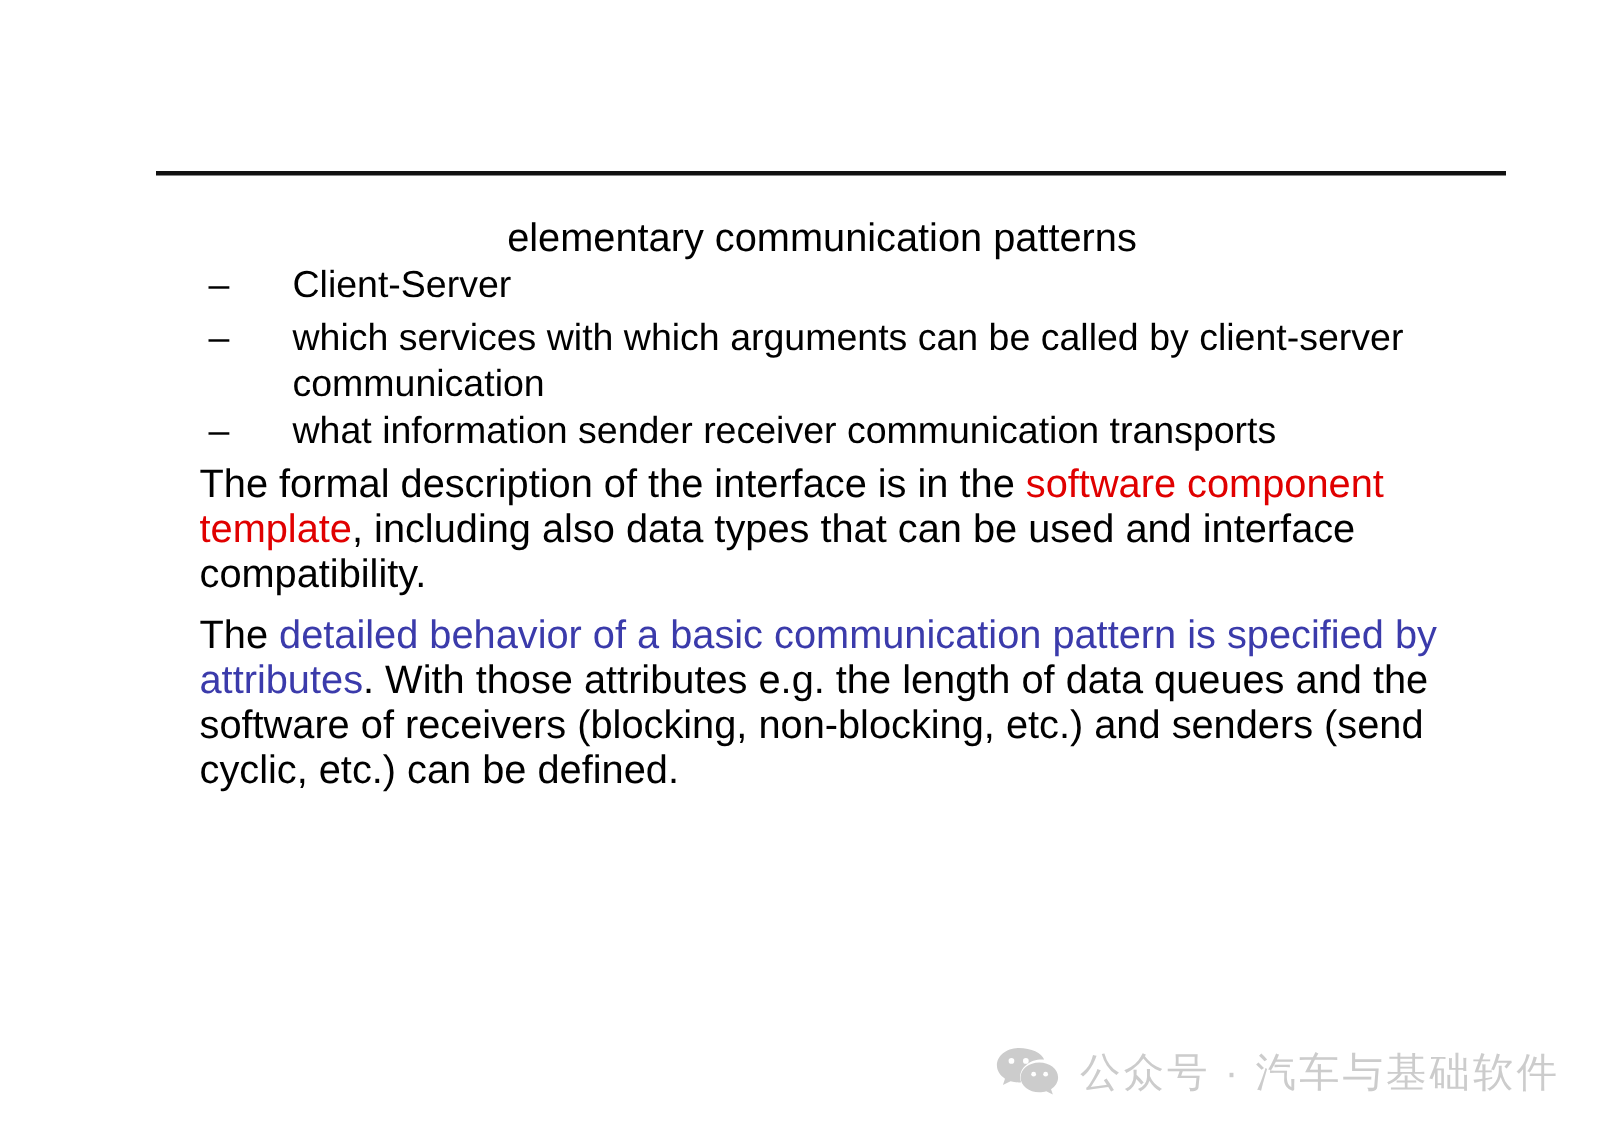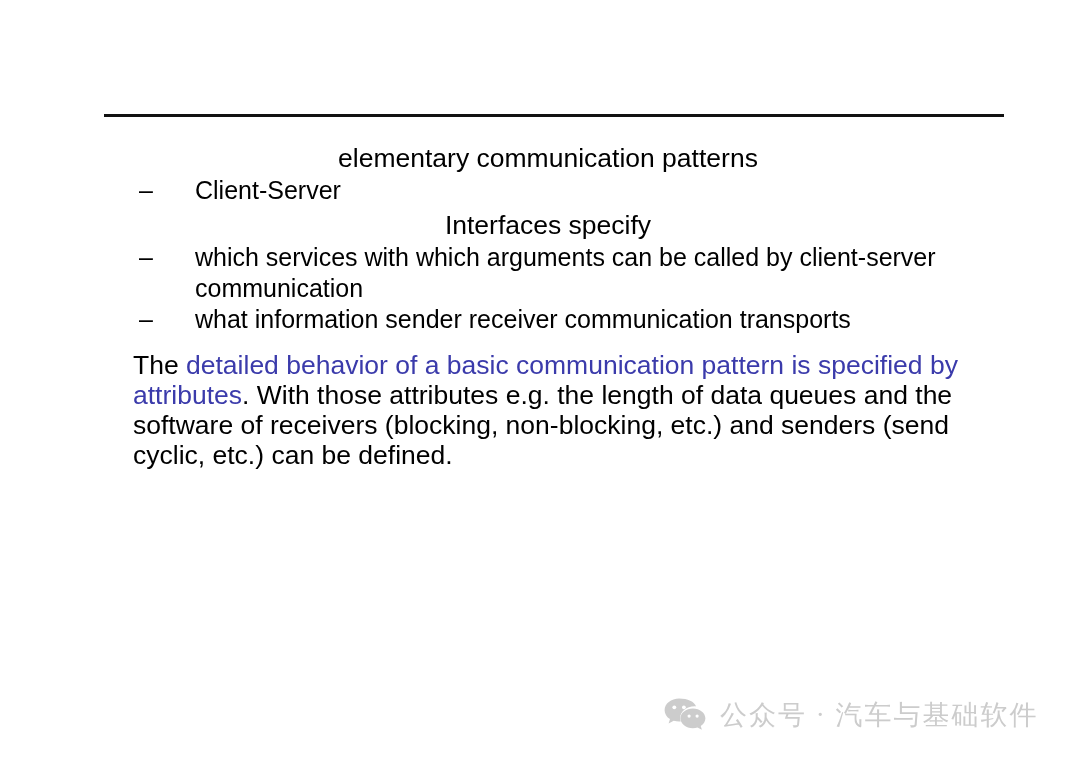--- a/index.html
+++ b/index.html
@@ -99,49 +99,49 @@
   .wm-icon {
     width: 42px;
     height: 34px;
     display: block;
   }
   .wm-text {
     font-size: 27px;
     line-height: 34px;
     letter-spacing: 2px;
     color: #cccccc;
-    font-family: Liberation Serif, serif;
+    font-family: Liberation Sans, sans-serif;
     white-space: nowrap;
   }
 </style>
 </head>
 <body>
 
 <div class="slide">
 
 
   <div class="title-rule"></div>
 
   <div class="body-block">
 
     <p class="lvl1">elementary communication patterns</p>
 
     <p class="lvl2"><span class="dash">–</span><span>Client-Server</span></p>
 
 
     <div class="gap-sm"></div>
 
-    <p class="lvl1">Interfaces specify</p>
 
     <p class="lvl2"><span class="dash">–</span><span>which services with which arguments can be called by client-server communication</span></p>
 
     <p class="lvl2"><span class="dash">–</span><span>what information sender receiver communication transports</span></p>
 
     <div class="gap-sm"></div>
 
+    <p class="para"><span>The formal description of the interface is in the </span><span class="red">software component template</span><span>, including also data types that can be used and interface compatibility.</span></p>
 
     <div class="gap-md"></div>
 
     <p class="para"><span>The </span><span class="blue">detailed behavior of a basic communication pattern is specified by attributes</span><span>. With those attributes e.g. the length of data queues and the software of receivers (blocking, non-blocking, etc.) and senders (send cyclic, etc.) can be defined.</span></p>
 
   </div>
 
   <div class="watermark">
     <span class="wm-icon-wrap">
       <svg class="wm-icon" viewBox="0 0 42 34" xmlns="http://www.w3.org/2000/svg" aria-hidden="true">

